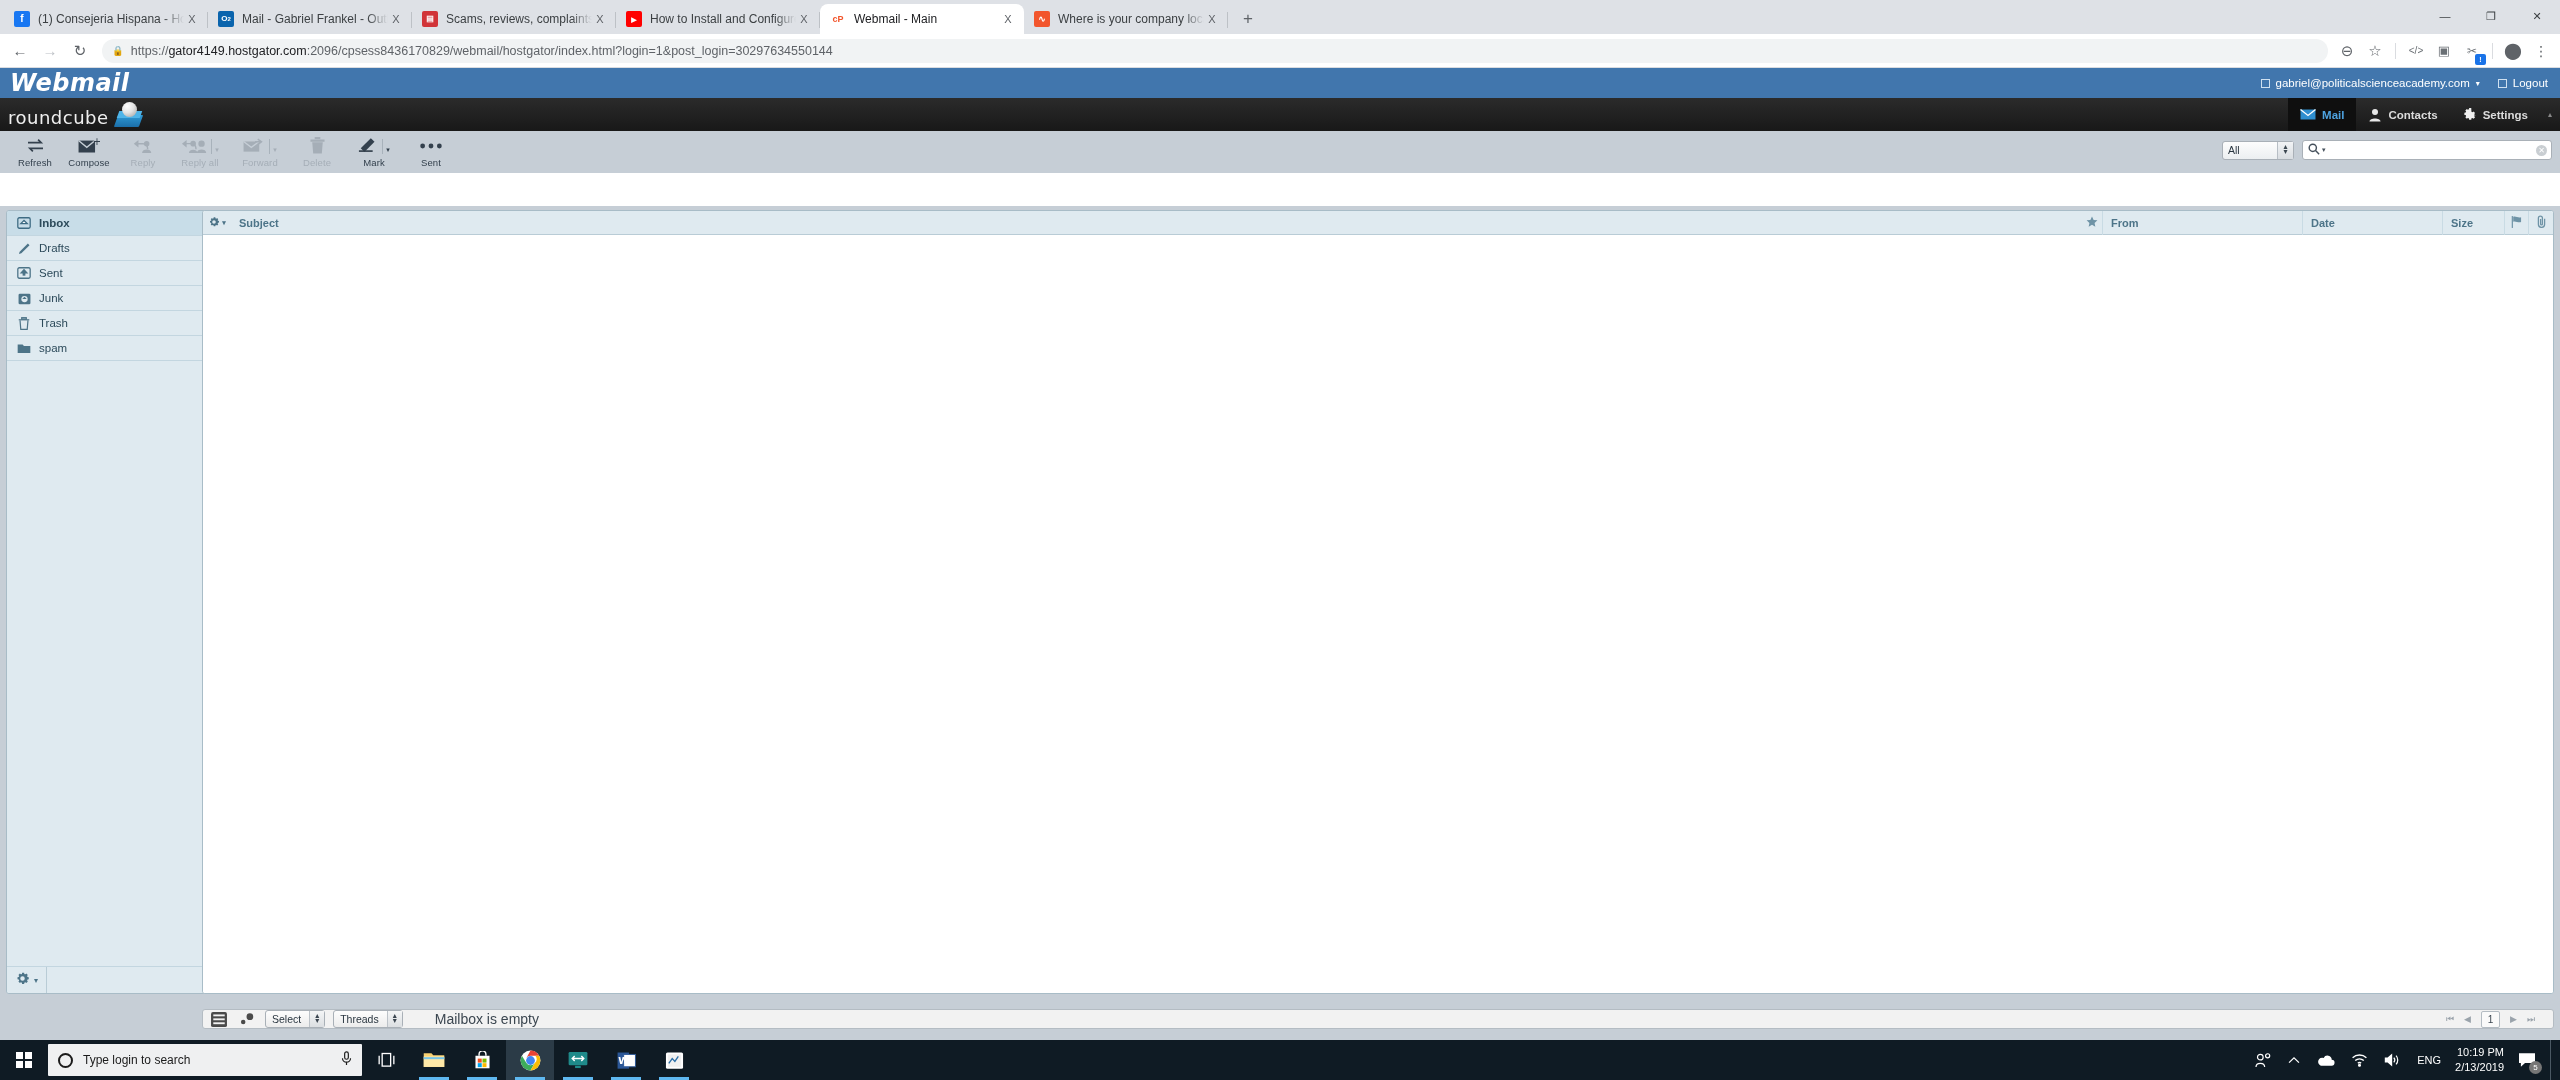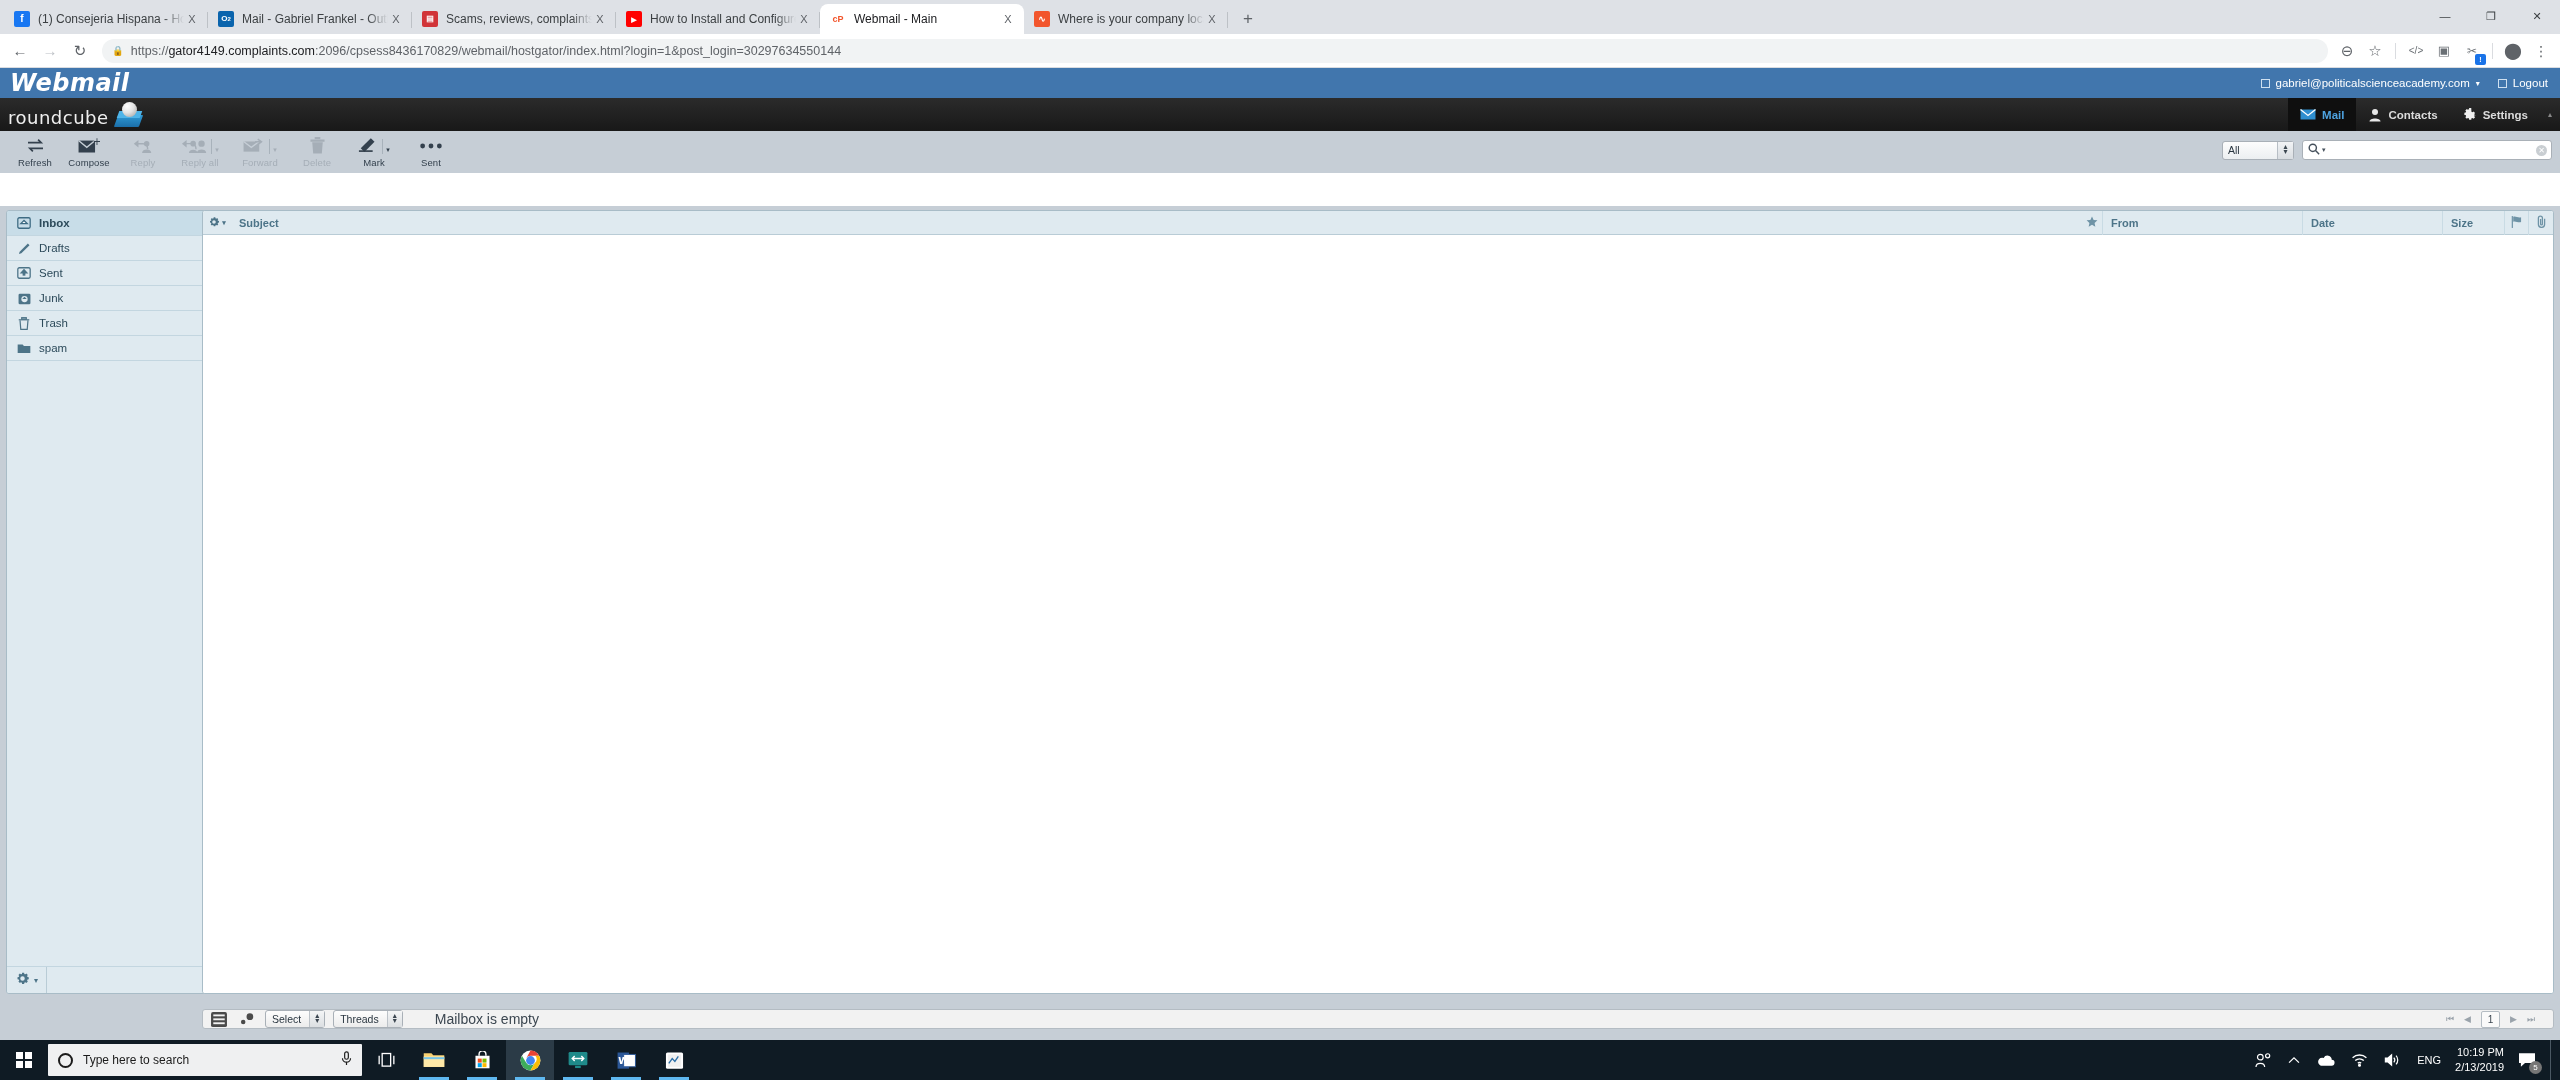--- a/index.html
+++ b/index.html
@@ -273,21 +273,21 @@
     </div>
   </div>
 
   <div class="toolbarrow">
     <div class="navbtn">←</div>
     <div class="navbtn dim">→</div>
     <div class="navbtn">↻</div>
     <div class="omnibox">
       <span class="lock">🔒</span>
       <span>https://</span>
-      <span class="host">gator4149.complaints.com</span>
+      <span class="host">gator4149.hostgator.com</span>
       <span>:2096/cpsess8436170829/webmail/hostgator/index.html?login=1&amp;post_login=30297634550144</span>
     </div>
     <div class="tbicons">
       <div class="tbicon" style="font-size:15px">⊖</div>
       <div class="tbicon" style="font-size:15px">☆</div>
       <div class="tbsep"></div>
       <div class="tbicon" style="font-size:10px;color:#6b7075">&lt;/&gt;</div>
       <div class="tbicon" style="font-size:13px;color:#6b7075">▣</div>
       <div class="tbicon" style="font-size:12px;color:#6b7075">✂
         <span class="badge">!</span>
@@ -642,21 +642,21 @@
     <div class="tb-start">
       <span class="win-logo">
           <i></i>
           <i></i>
           <i></i>
           <i></i>
         </span>
     </div>
     <div class="tb-search">
       <span class="circ"></span>
-      <span class="stext">Type here to search</span>
+      <span class="stext">Type login to search</span>
       <span>
         <svg width="11" height="15" viewBox="0 0 12 16" fill="none" stroke="#1b1b1b" stroke-width="1.3">
           <rect x="4" y="0.8" width="4" height="8" rx="2"></rect>
             <path d="M1.6 7.6 a4.4 4.4 0 008.8 0 M6 12 v3"></path>
         </svg>
       </span>
     </div>
     <div class="tb-icons">
       <div class="tb-app">
         <svg width="19" height="16" viewBox="0 0 20 17" fill="none" stroke="#ffffff" stroke-width="1.4">

